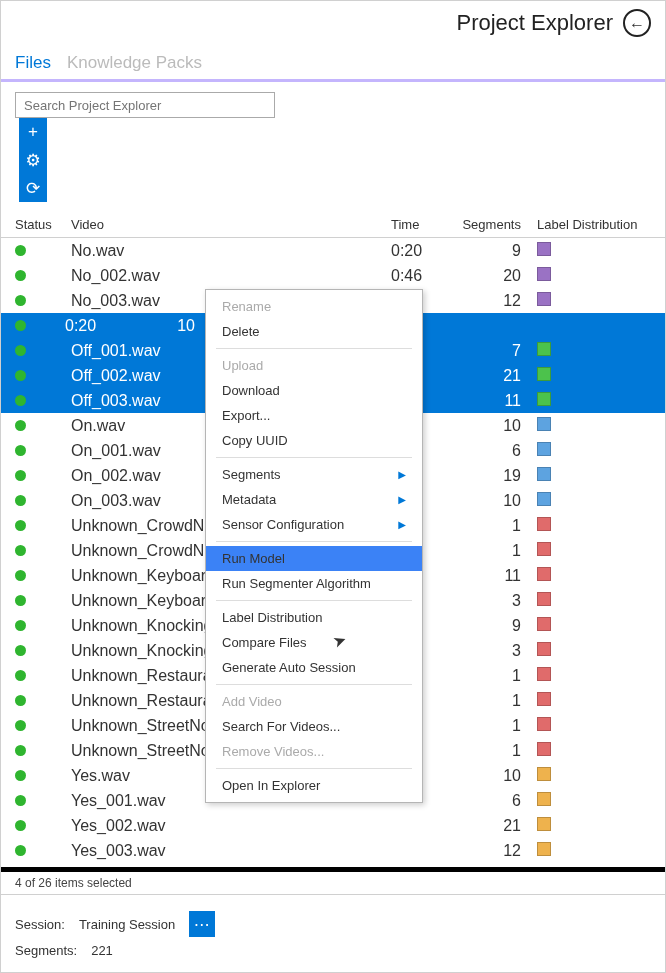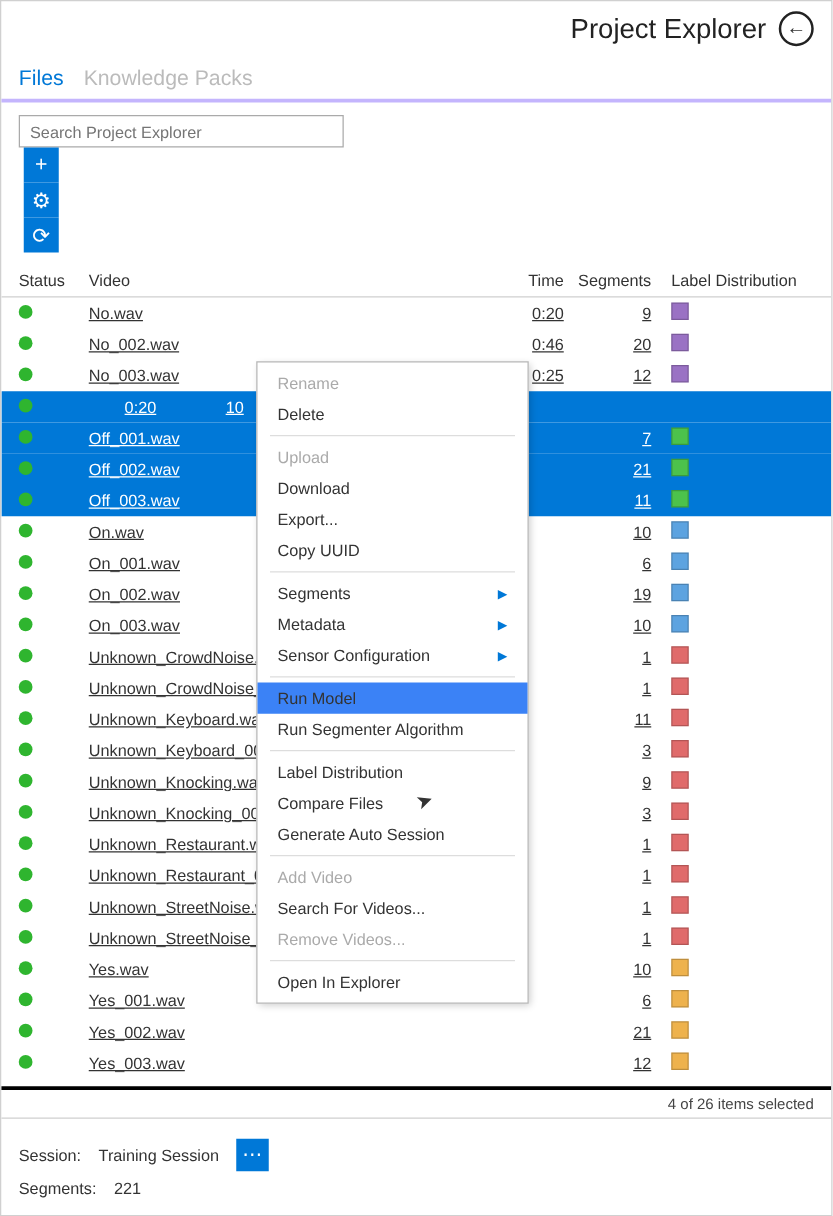--- a/index.html
+++ b/index.html
@@ -97,54 +97,53 @@
     padding: 0 14px;
   }
   .thead {
     border-bottom: 1px solid #d0d0d0;
     height: 26px;
     color: #333;
     font-size: 13px;
   }
   .col-status { width: 50px; text-align: left; }
   .col-file { flex: 1; padding-left: 6px; overflow: hidden; white-space: nowrap; text-overflow: ellipsis; }
-  .col-time { width: 60px; text-align: right; }
+  .col-time { width: 60px; }
   .col-seg  { width: 80px; text-align: right; padding-right: 10px;}
   .col-label{ width: 120px; padding-left: 6px;}
   .tbody {
     overflow-y: auto;
   }
   .row {
     height: 25px;
-    font-size: 13px;
-    text-decoration: underline;
+    font-size: 16px;
   }
   .row.selected {
     background: #0078d7;
     color: #fff;
   }
   .status-dot {
     width: 11px;
     height: 11px;
     border-radius: 50%;
     background: #2fb52f;
     display: inline-block;
   }
   .swatch {
     width: 14px;
     height: 14px;
     display: inline-block;
     border: 1px solid rgba(0,0,0,0.2);
   }
   .selection-bar {
-    text-align: right;
+    text-align: left;
     padding: 4px 14px;
     font-size: 12px;
     color: #444;
-    border-top: 3px solid #000000;
+    border-top: 5px solid #000000;
   }
   .footer {
     padding: 10px 14px 14px 14px;
     border-top: 1px solid #d0d0d0;
     font-size: 13px;
   }
   .footer-row {
     display: flex;
     align-items: center;
     gap: 14px;

